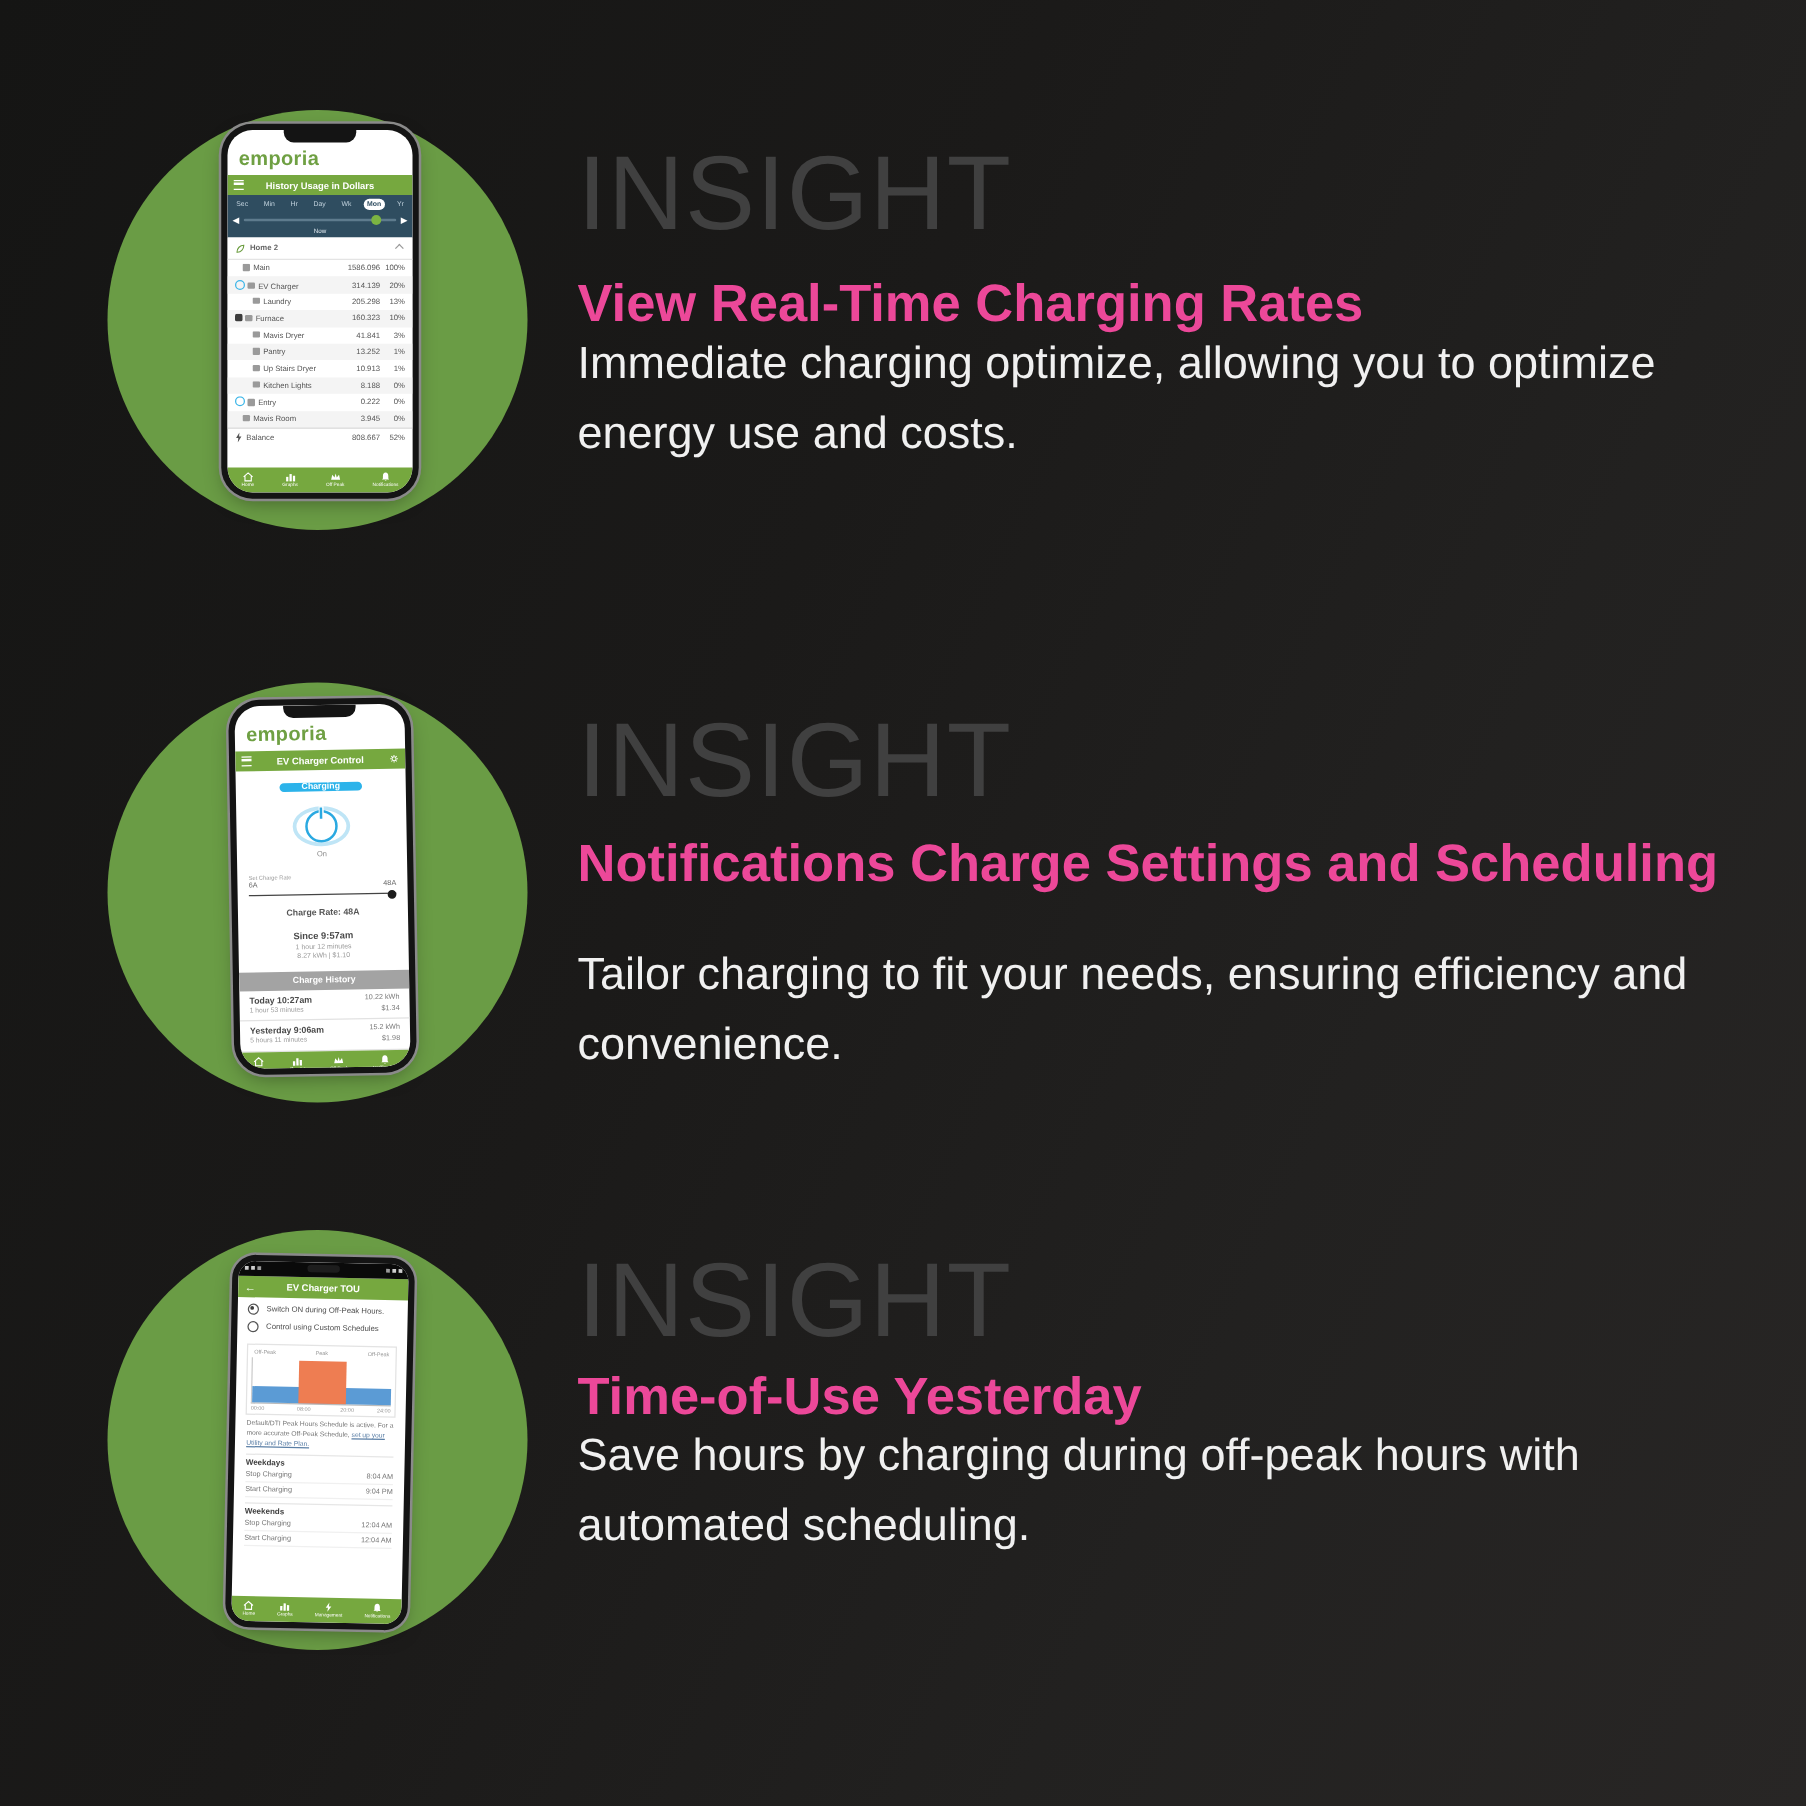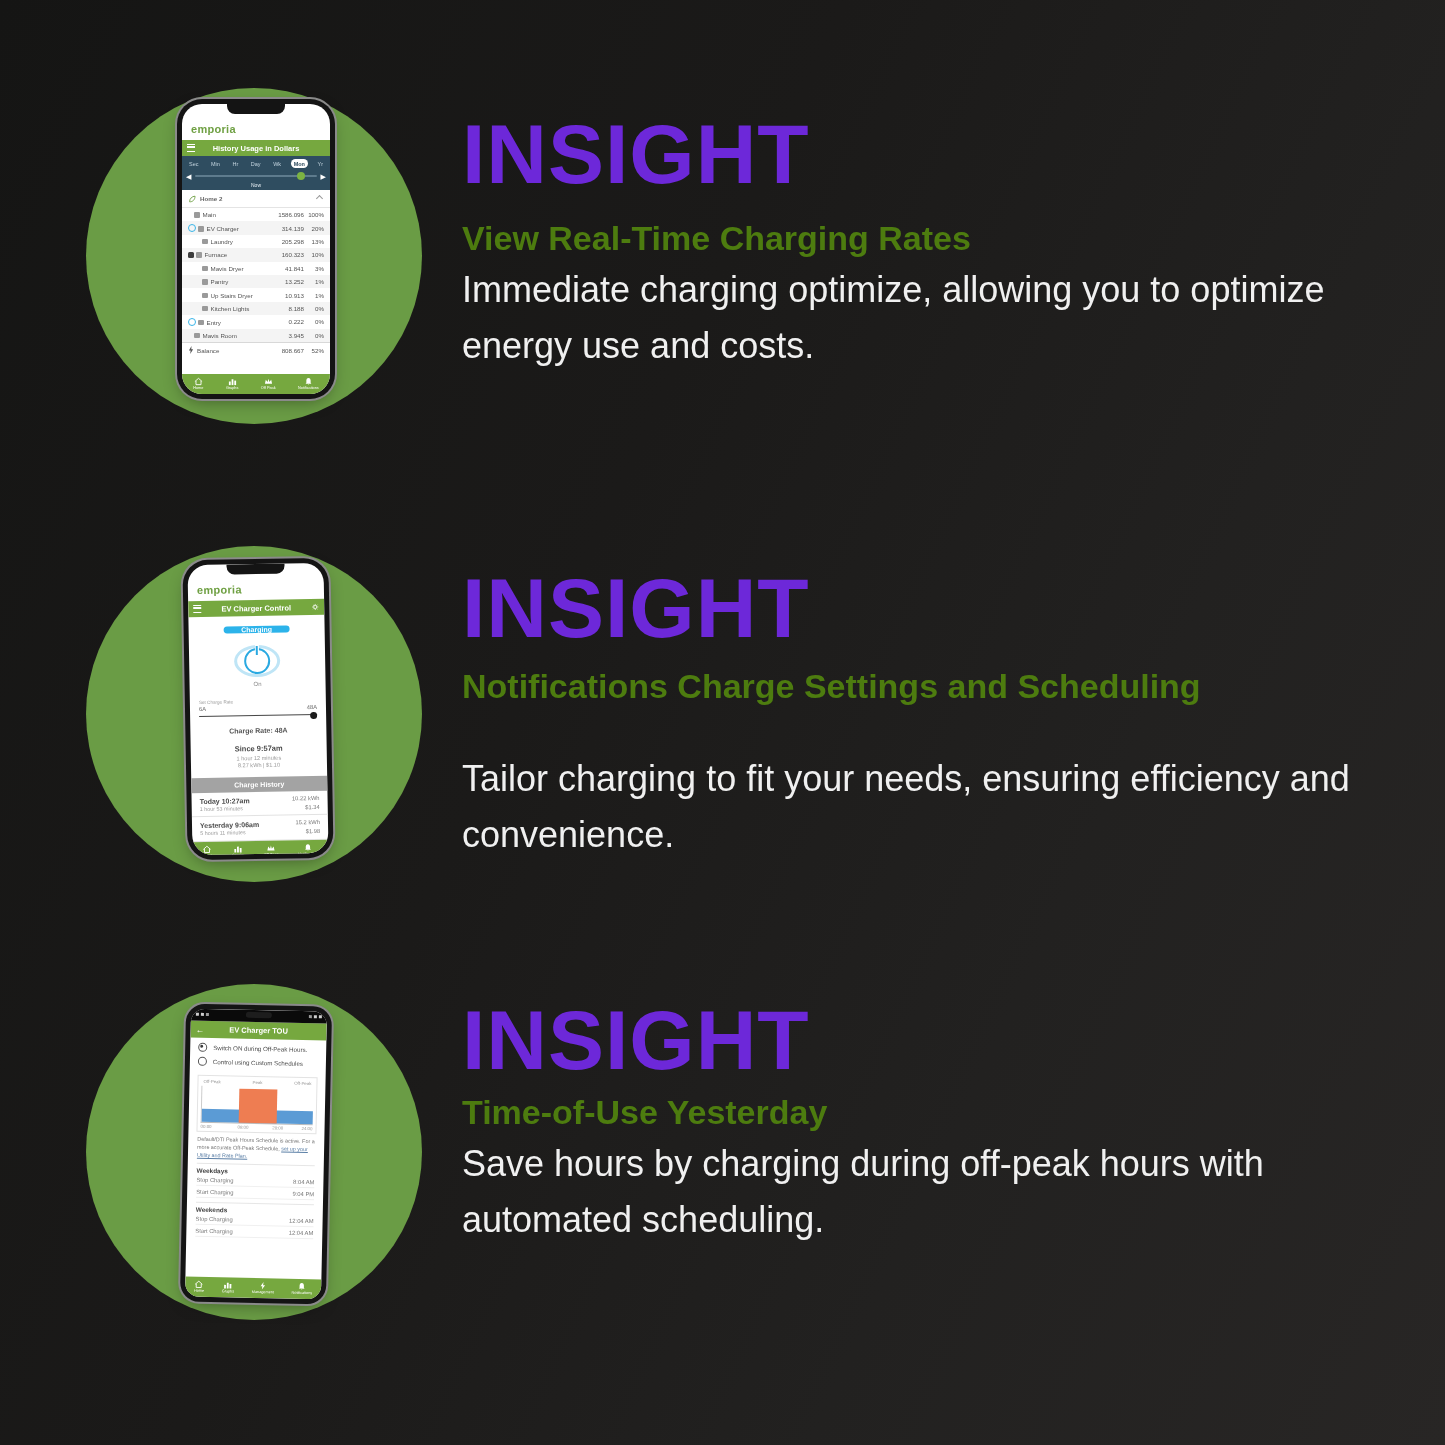--- a/index.html
+++ b/index.html
@@ -5,31 +5,31 @@
   html,body{margin:0;padding:0;}
   body{
     width:1445px;height:1445px;
     background:linear-gradient(115deg,#151514 0%,#1b1a19 40%,#222120 70%,#282625 100%);
     font-family:"Liberation Sans","DejaVu Sans",sans-serif;
     position:relative;overflow:hidden;
   }
   .circle{position:absolute;width:336px;height:336px;border-radius:50%;background:#6a9c45;}
 
   
-  .sec-title{position:absolute;left:462px;color:#6d28d9;font-size:84px;font-weight:700;letter-spacing:1px;line-height:1;}
-  .sec-sub{position:absolute;left:462px;color:#4d7c0f;font-size:34px;font-weight:700;line-height:1.2;}
+  .sec-title{position:absolute;left:462px;color:#404040;font-size:84px;font-weight:400;letter-spacing:1px;line-height:1;}
+  .sec-sub{position:absolute;left:462px;color:#ec4899;font-size:42px;font-weight:700;line-height:1.2;}
   .sec-body{position:absolute;left:462px;color:#f0f0f0;font-size:36px;font-weight:400;line-height:1.55;max-width:910px;}
 
   
   .phone{position:absolute;background:#ffffff;border-radius:20px;
     box-shadow:0 0 0 5px #141414,0 0 0 7px #8a8a8a,0 6px 18px rgba(0,0,0,.45);
     overflow:hidden;display:flex;flex-direction:column;}
   .notch{position:absolute;top:0;left:50%;transform:translateX(-50%);width:58px;height:10px;background:#141414;border-radius:0 0 8px 8px;z-index:5;}
   .logo-row{padding:15px 8px 3px 9px;}
-  .logo{color:#6fa043;font-size:11px;font-weight:700;letter-spacing:.3px;}
+  .logo{color:#6fa043;font-size:16px;font-weight:700;letter-spacing:.3px;}
   .app-header{background:#76a83f;color:#fff;display:flex;align-items:center;height:16px;padding:0 5px;flex:0 0 auto;}
   .app-header .hd-title{flex:1;text-align:center;font-size:7.5px;font-weight:700;}
   .burger{width:8px;height:6px;border-top:1.3px solid #fff;border-bottom:1.3px solid #fff;position:relative;}
   .burger:after{content:"";position:absolute;left:0;top:1.4px;width:8px;height:1.3px;background:#fff;}
   .gear{width:8px;height:8px;}
   .back-arrow{color:#fff;font-size:9px;width:10px;}
 
   
   .navy{background:#2f4d60;color:#dbe7ef;padding:3px 4px 2px;flex:0 0 auto;}
   .tabs{display:flex;justify-content:space-between;align-items:center;}

